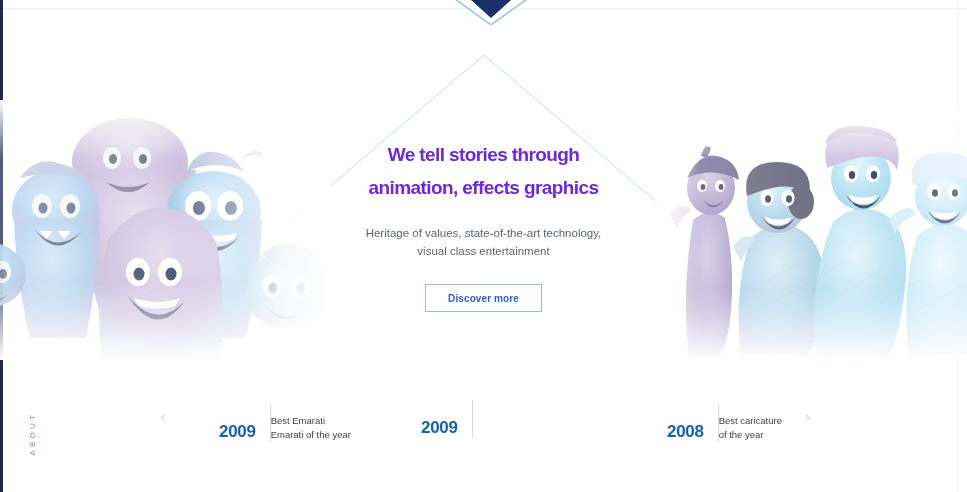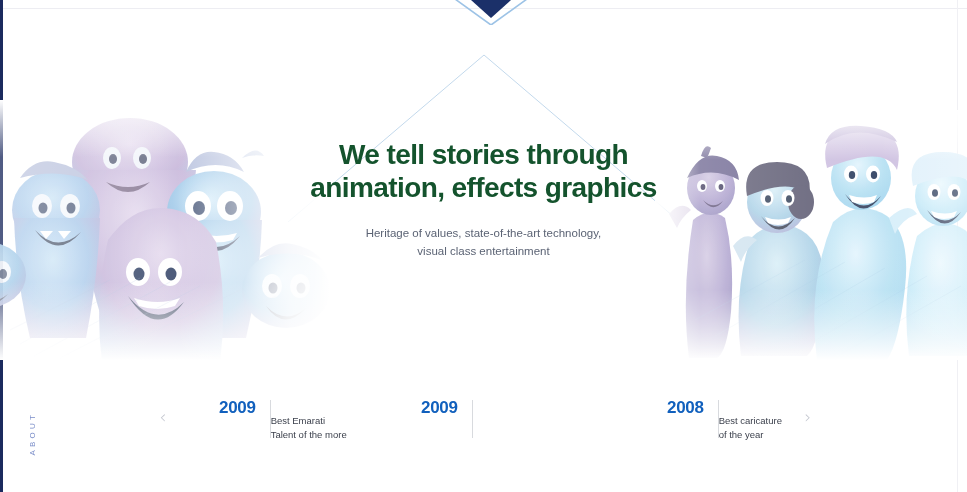--- a/index.html
+++ b/index.html
@@ -44,25 +44,25 @@
   .art { position:absolute; top:0; pointer-events:none; }
   .art-left  { left:-10px; top:100px; width:340px; height:260px; }
   .art-right { left:655px; top:110px; width:320px; height:250px; }
 
   
   .hero {
     position:absolute; left:0; top:138px; width:967px;
     text-align:center; z-index:6;
   }
   .hero h1 {
-    font-size:28px;
+    font-size:19px;
     line-height:33px;
     font-weight:700;
     letter-spacing:-0.6px;
-    color:#14532d;
+    color:#6d28d9;
   }
   .hero h1 .ln { display:block; }
   .hero .sub {
     margin-top:20px;
     font-size:11.5px;
     line-height:18px;
     color:#5b6374;
     font-weight:400;
   }
   .hero .sub .ln { display:block;text-align:center; }
@@ -105,21 +105,21 @@
     font-size:17px;
     line-height:22px;
     text-align:center;
     cursor:pointer;
     font-family:"DejaVu Sans", sans-serif;
     font-weight:300;
   }
   .arrow-prev { left:152px; }
   .arrow-next { left:797px; }
 
-  .award { position:absolute; top:0; display:flex; align-items:flex-start; }
+  .award { position:absolute; top:0; display:flex; align-items:flex-end; }
   .award .year {
     font-size:17px;
     font-weight:700;
     color:#1160bd;
     letter-spacing:-0.3px;
     line-height:20px;
     white-space:nowrap;
   }
   .award .divider {
     width:1px; height:38px;
@@ -375,34 +375,37 @@
 
   <div class="hero">
     <h1>
       <span class="ln">We tell stories through</span>
       <span class="ln">animation, effects graphics</span>
     </h1>
     <div class="sub">
       <span class="ln">Heritage of values, state-of-the-art technology,</span>
       <span class="ln">visual class entertainment</span>
     </div>
+    <div class="cta-wrap">
+      <button class="cta">Discover more</button>
+    </div>
   </div>
 
   <div class="about-vert">ABOUT</div>
 
   <div class="awards">
     <div class="arrow arrow-prev">‹</div>
     <div class="arrow arrow-next">›</div>
 
     <div class="award award-0">
       <div class="year">2009</div>
       <div class="divider"></div>
       <div class="desc">
         <span class="ln">Best Emarati</span>
-        <span class="ln">Talent of the more</span>
+        <span class="ln">Emarati of the year</span>
       </div>
     </div>
 
     <div class="award award-1">
       <div class="year">2009</div>
       <div class="divider"></div>
     </div>
 
     <div class="award award-2">
       <div class="year">2008</div>

